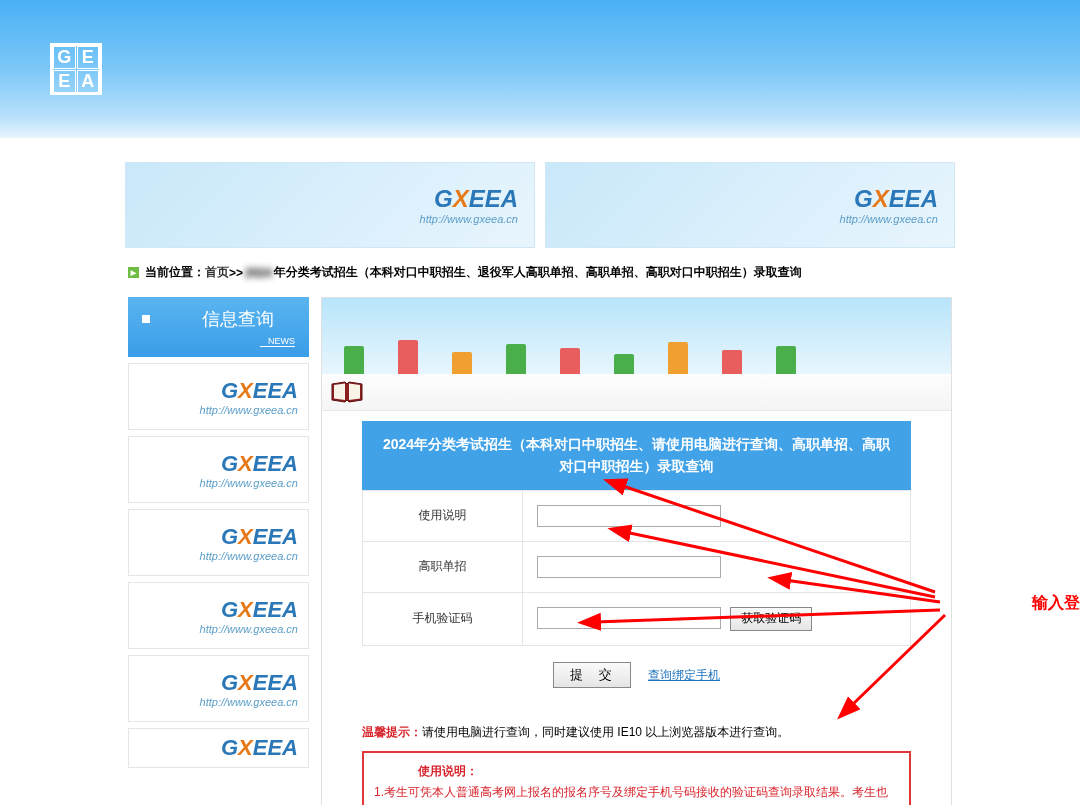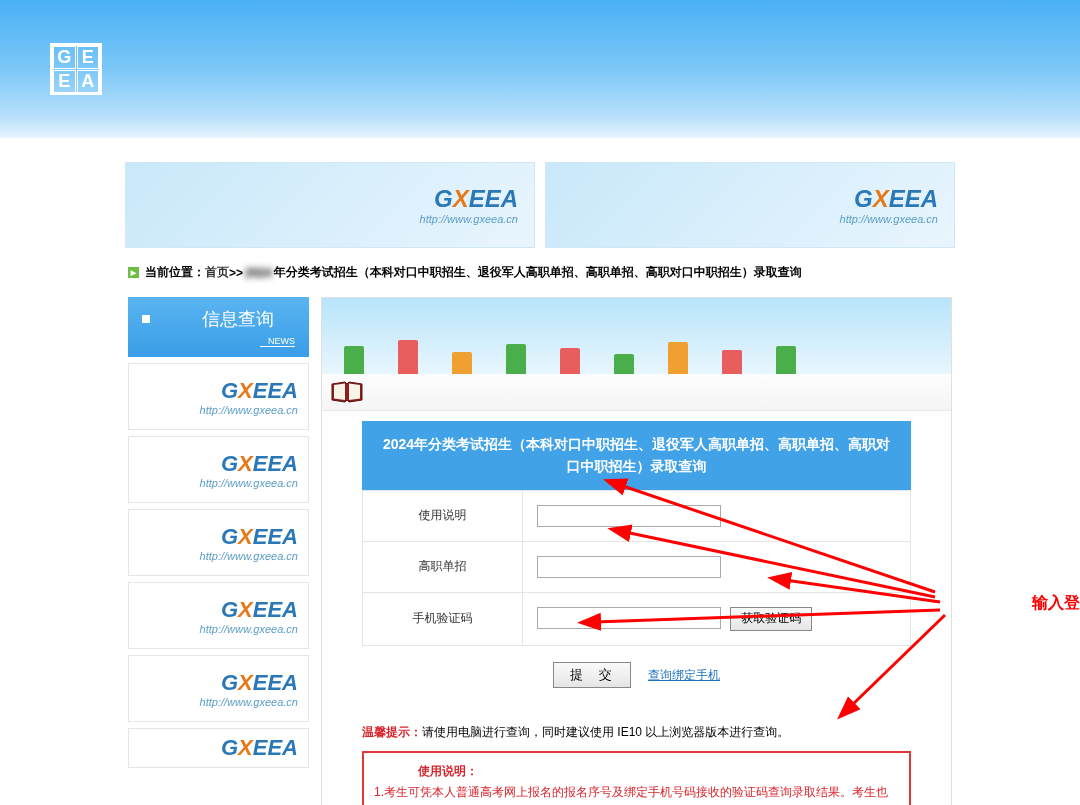--- a/index.html
+++ b/index.html
@@ -220,21 +220,21 @@
       <div class="book-icon">
         <svg viewBox="0 0 34 24">
             <path d="M2 4 L15 2 L17 4 L19 2 L32 4 L32 20 L19 22 L17 20 L15 22 L2 20 Z" fill="#8a2020" stroke="#5a1010" stroke-width="1"></path>
             <path d="M4 5 L15 3.5 L15 20 L4 18.5 Z" fill="#f8f4e8"></path>
             <path d="M19 3.5 L30 5 L30 18.5 L19 20 Z" fill="#f8f4e8"></path>
           </svg>
       </div>
     </div>
 
     <div class="form-panel">
-      <div class="form-title">2024年分类考试招生（本科对口中职招生、退役军人高职单招、高职单招、高职对口中职招生）录取查询</div>
+      <div class="form-title">2024年分类考试招生（本科对口中职招生、请使用电脑进行查询、高职单招、高职对口中职招生）录取查询</div>
       <table class="form-table">
         <tbody>
             <tr>
           <td class="lbl">使用说明</td>
           <td class="val"><input type="text" style=""></td>
         </tr>
         <tr>
           <td class="lbl">高职单招</td>
           <td class="val"><input type="text" style=""></td>
         </tr>

